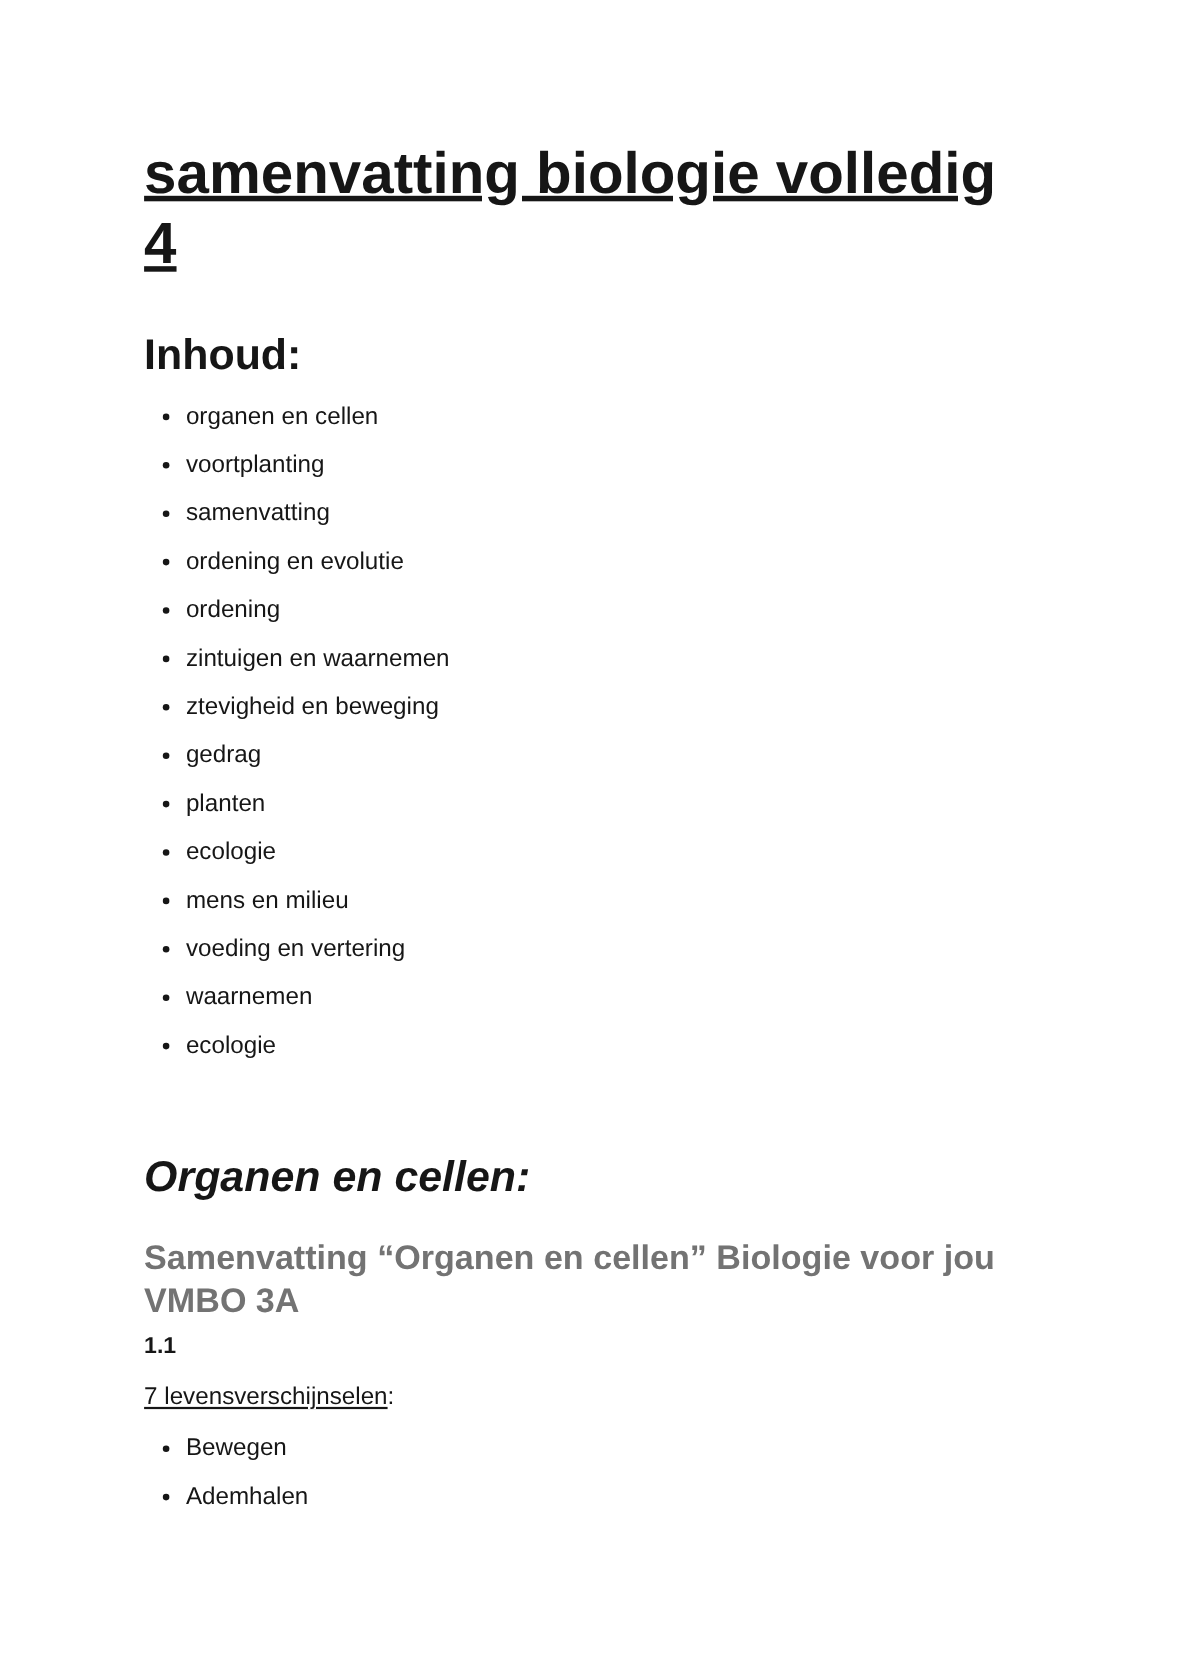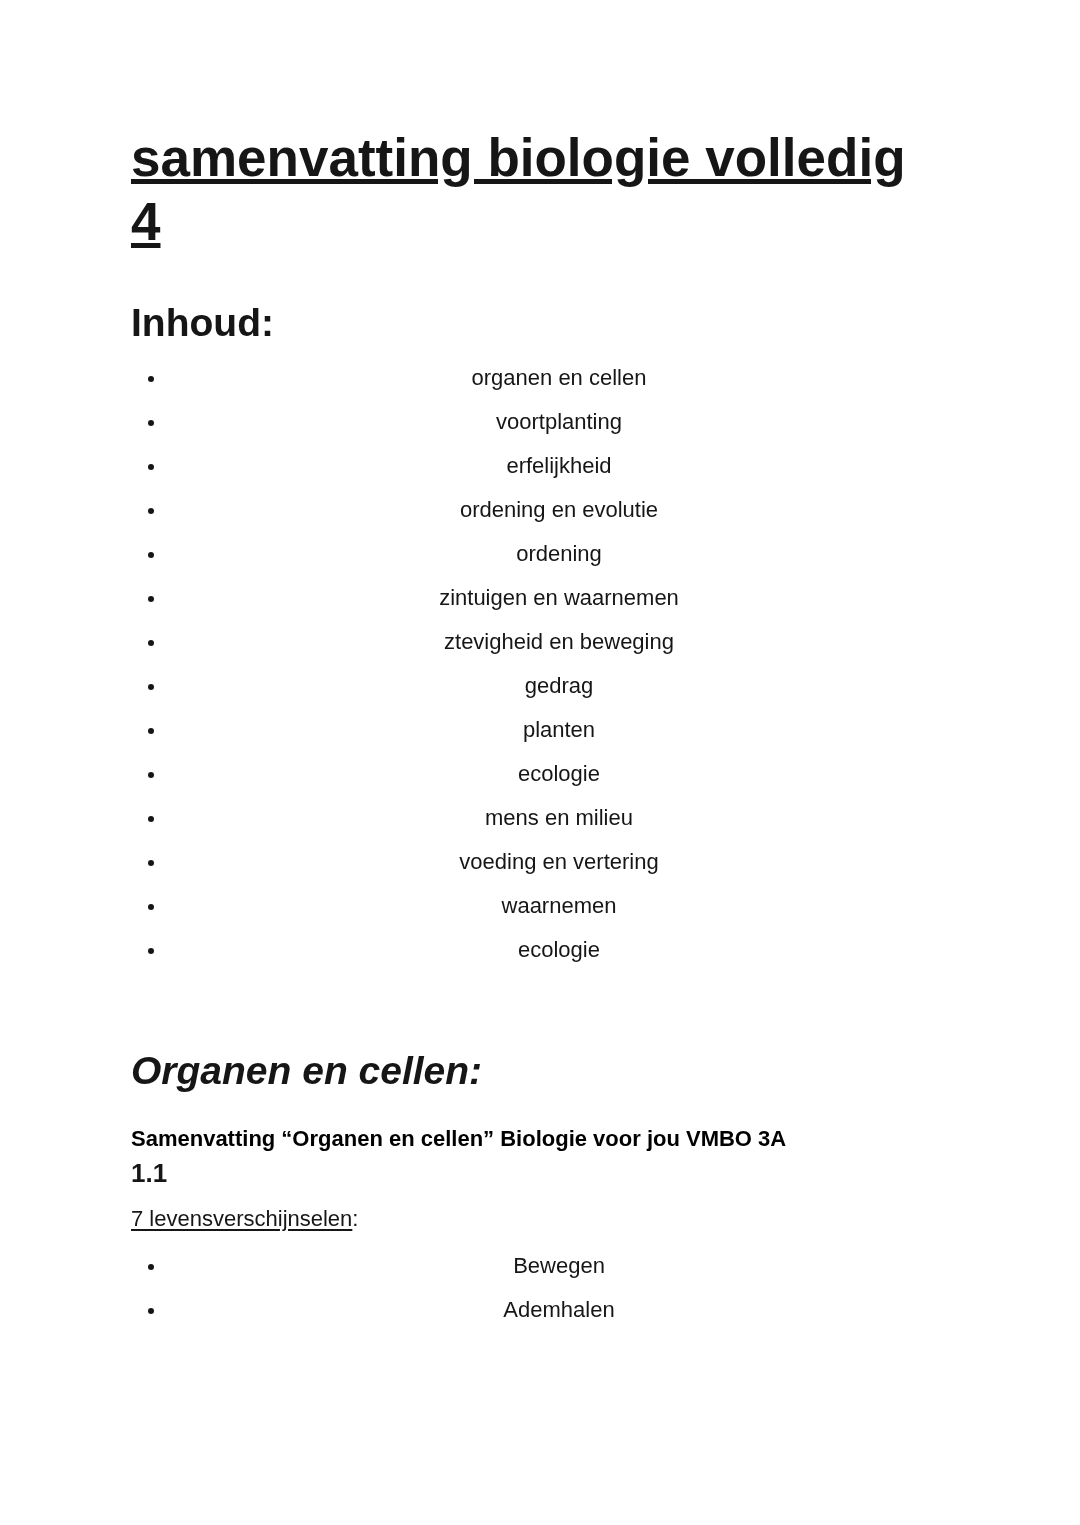--- a/index.html
+++ b/index.html
@@ -40,29 +40,29 @@
     line-height: 1.2;
     font-weight: bold;
     color: #161616;
   }
 
   h2.toc-heading   { margin-top: 47px; }
   h2.organ-heading { margin-top: 68px; font-style: italic; }
 
   h3.sub-heading {
     margin-top: 30px;
-    font-size: 22px;
+    font-size: 31px;
     line-height: 1.25;
     font-weight: bold;
-    color: #000000;
+    color: #737373;
   }
 
   .para-number {
     margin-top: 6px;
-    font-size: 26px;
+    font-size: 21px;
     line-height: 31.5px;
     font-weight: bold;
   }
 
   .list-intro {
     margin-top: 12px;
     font-size: 22px;
     line-height: 33px;
   }
 
@@ -77,21 +77,20 @@
     list-style: none;
     padding-left: 38px;
   }
 
   ul.bullet-list li {
     position: relative;
     font-size: 22px;
     line-height: 28px;
     padding-bottom: 16px;
     color: #161616;
-    text-align: center;
   }
 
   ul.bullet-list li::before {
     content: "";
     position: absolute;
     left: -21px;
     top: 12px;
     width: 6px;
     height: 6px;
     border-radius: 50%;
@@ -104,21 +103,21 @@
 <div class="page">
   <div class="content">
 
     <h1 class="doc-title">samenvatting biologie volledig 4</h1>
 
     <h2 class="section-heading toc-heading">Inhoud:</h2>
 
     <ul class="bullet-list">
         <li>organen en cellen</li>
         <li>voortplanting</li>
-        <li>erfelijkheid</li>
+        <li>samenvatting</li>
         <li>ordening en evolutie</li>
         <li>ordening</li>
         <li>zintuigen en waarnemen</li>
         <li>ztevigheid en beweging</li>
         <li>gedrag</li>
         <li>planten</li>
         <li>ecologie</li>
         <li>mens en milieu</li>
         <li>voeding en vertering</li>
         <li>waarnemen</li>

